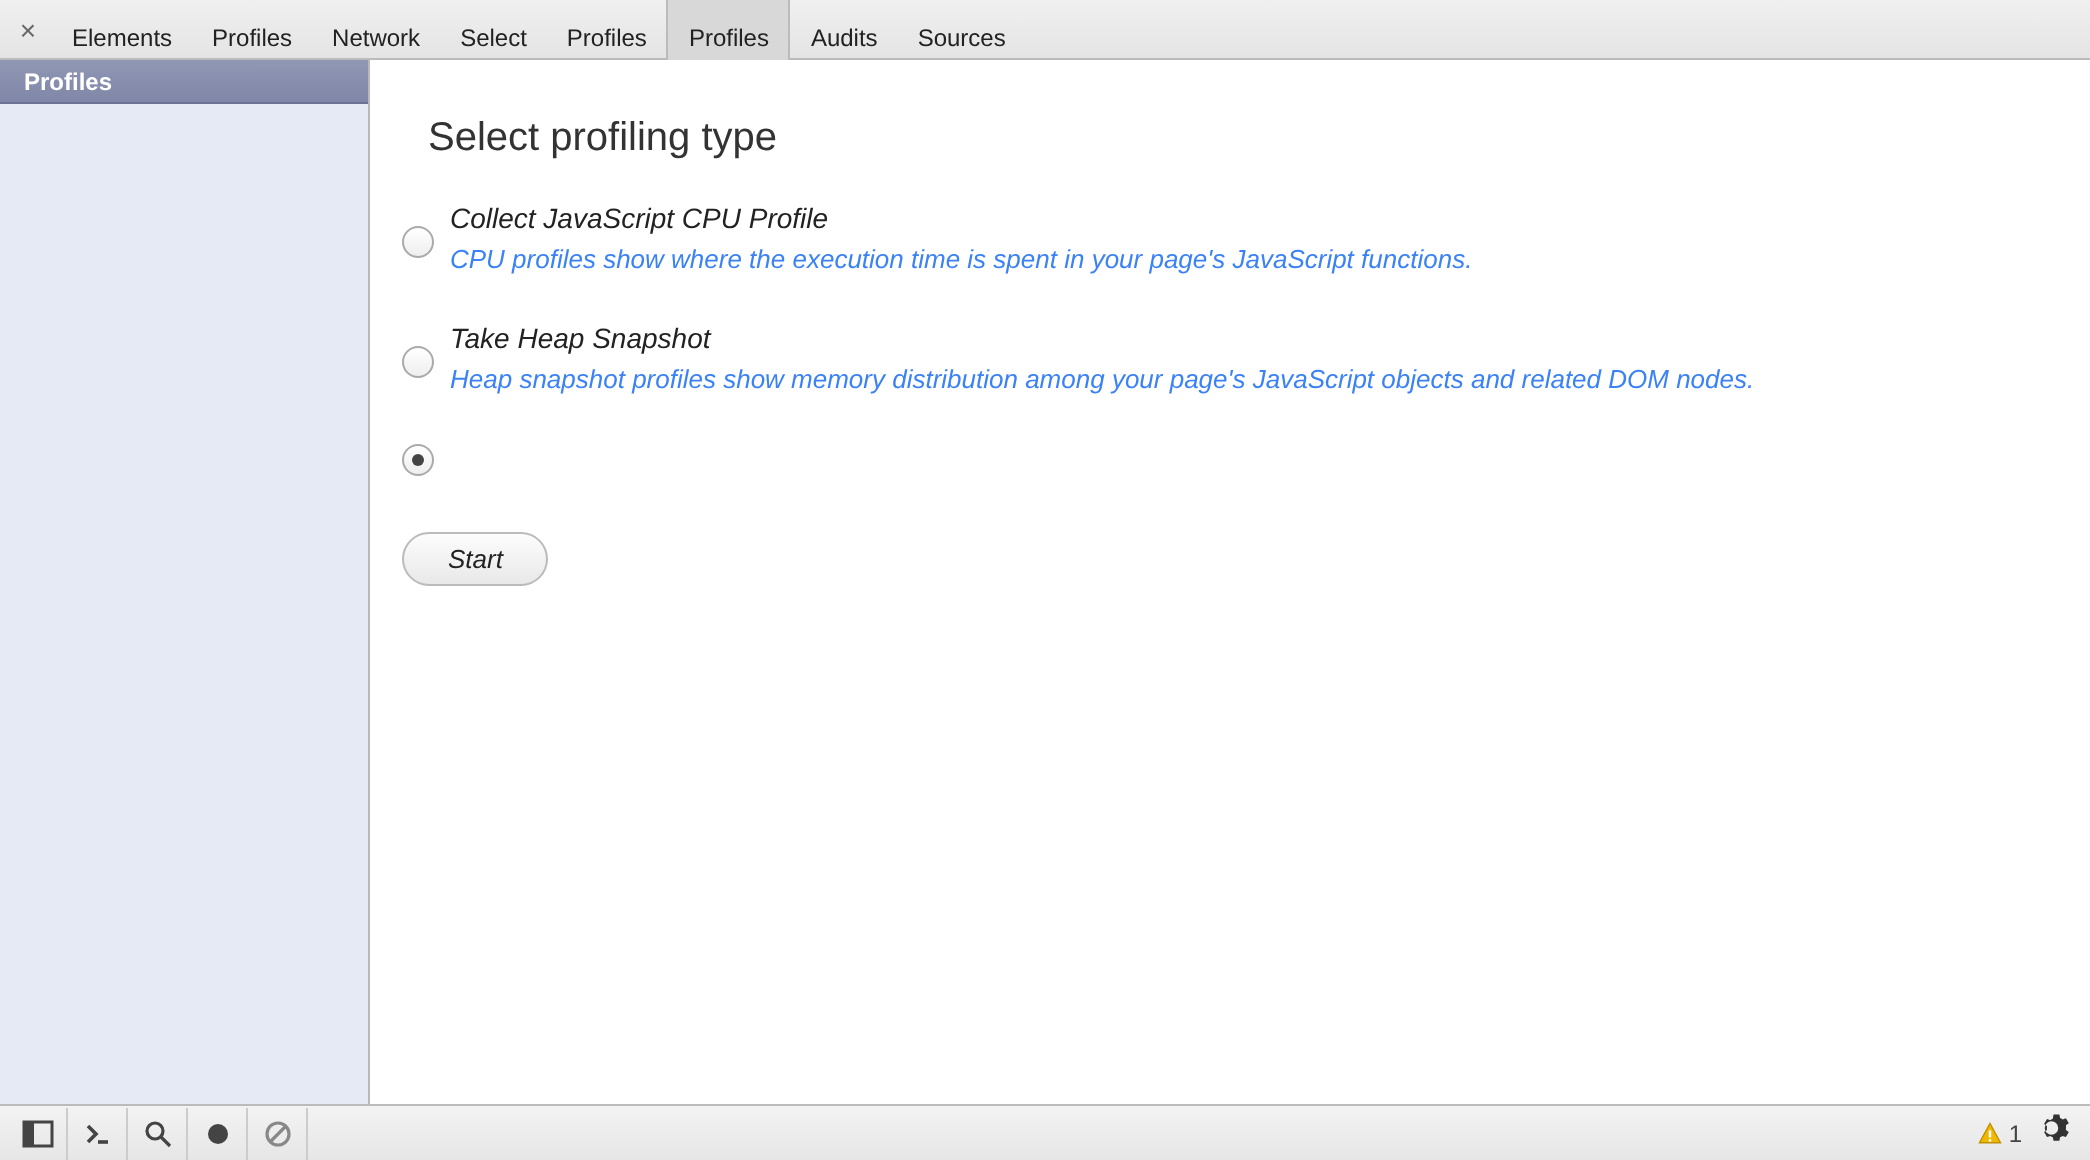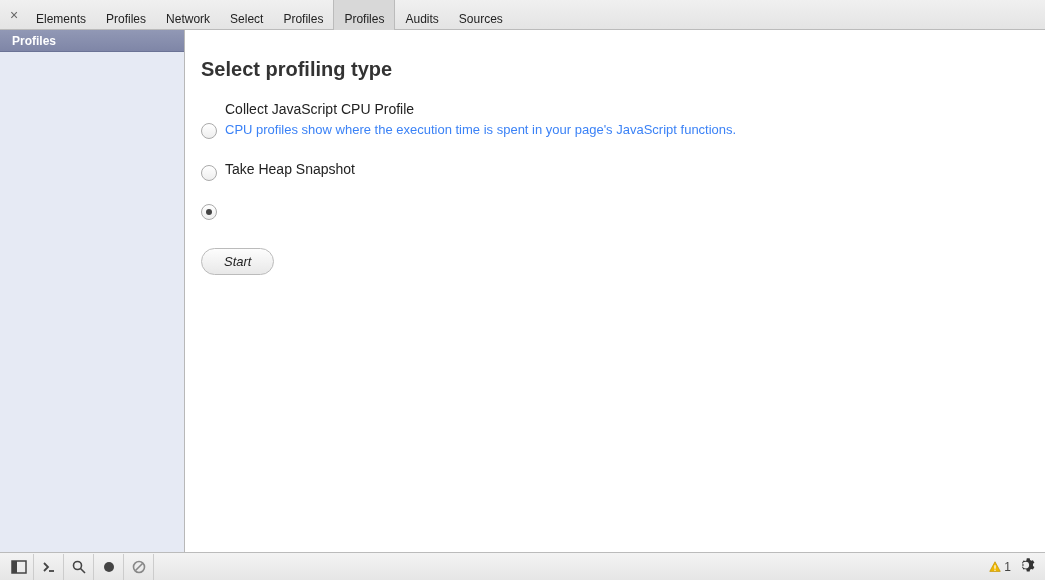--- a/index.html
+++ b/index.html
@@ -54,28 +54,30 @@
       padding-left: 12px;
       border-bottom: 1px solid #6b7395;
     }
     .main {
       flex: 1;
       background: #fff;
       padding: 28px 10px 10px 16px;
     }
     .main h1 {
       font-size: 20px;
-      font-weight: bold;
+      font-weight: normal;
       color: #333;
       margin-bottom: 20px;
+      margin-left: 13px;
     }
     .option {
       margin-bottom: 22px;
       display: flex;
-      align-items: flex-end;
+      align-items: center;
+      font-style: italic;
     }
     .radio {
       width: 16px; height: 16px;
       border-radius: 50%;
       border: 1px solid #aaa;
       background: linear-gradient(#fff, #eee);
       margin-right: 8px;
       margin-top: 1px;
       display: flex; align-items: center; justify-content: center;
       flex-shrink: 0;
@@ -162,20 +164,21 @@
       <div class="option-text">
         <div class="option-title">Collect JavaScript CPU Profile</div>
         <div class="option-desc">CPU profiles show where the execution time is spent in your page's JavaScript functions.</div>
       </div>
     </div>
 
     <div class="option">
       <div class="radio"></div>
       <div class="option-text">
         <div class="option-title">Take Heap Snapshot</div>
+        <div class="option-desc">Heap snapshot profiles show memory distribution among your page's JavaScript objects and related DOM nodes.</div>
       </div>
     </div>
 
     <div class="option">
       <div class="radio selected"></div>
       <div class="option-text">
       </div>
     </div>
 
     <button class="start-btn">Start</button>

